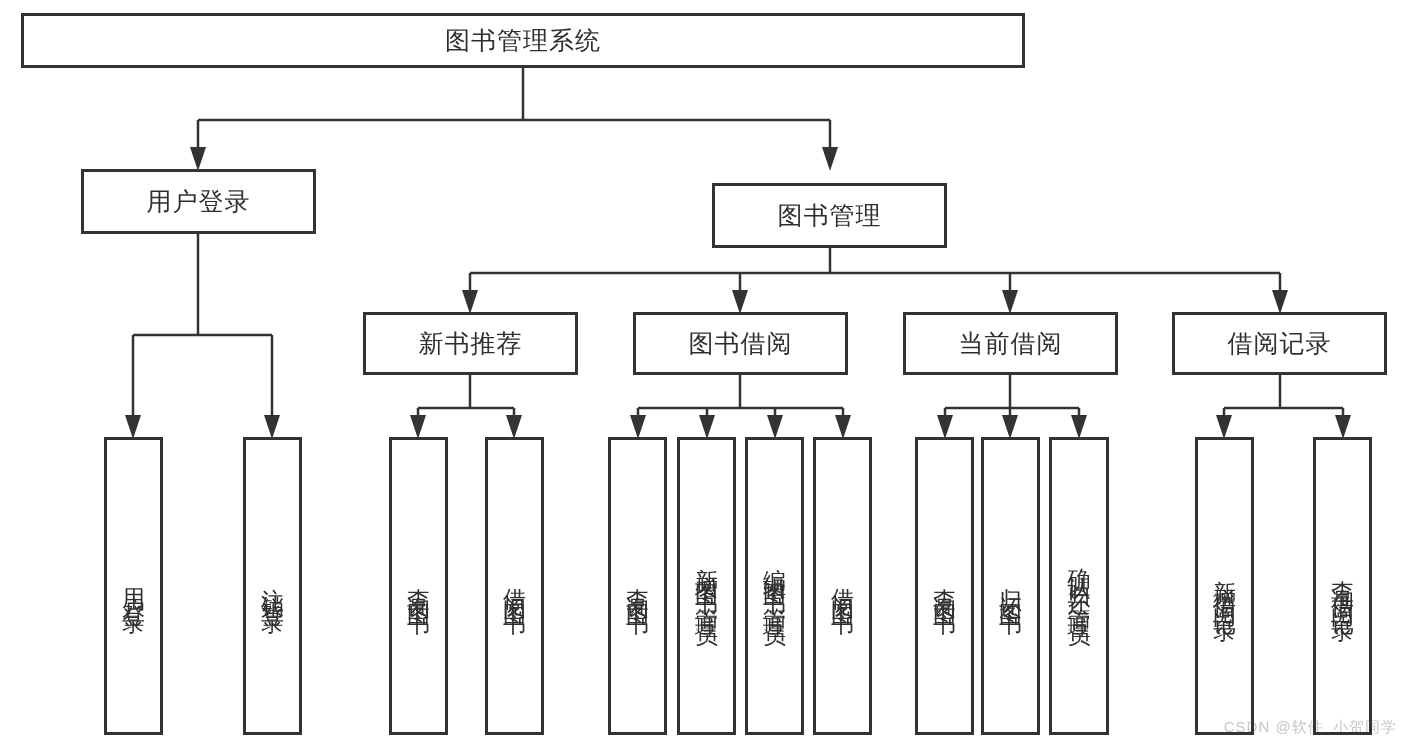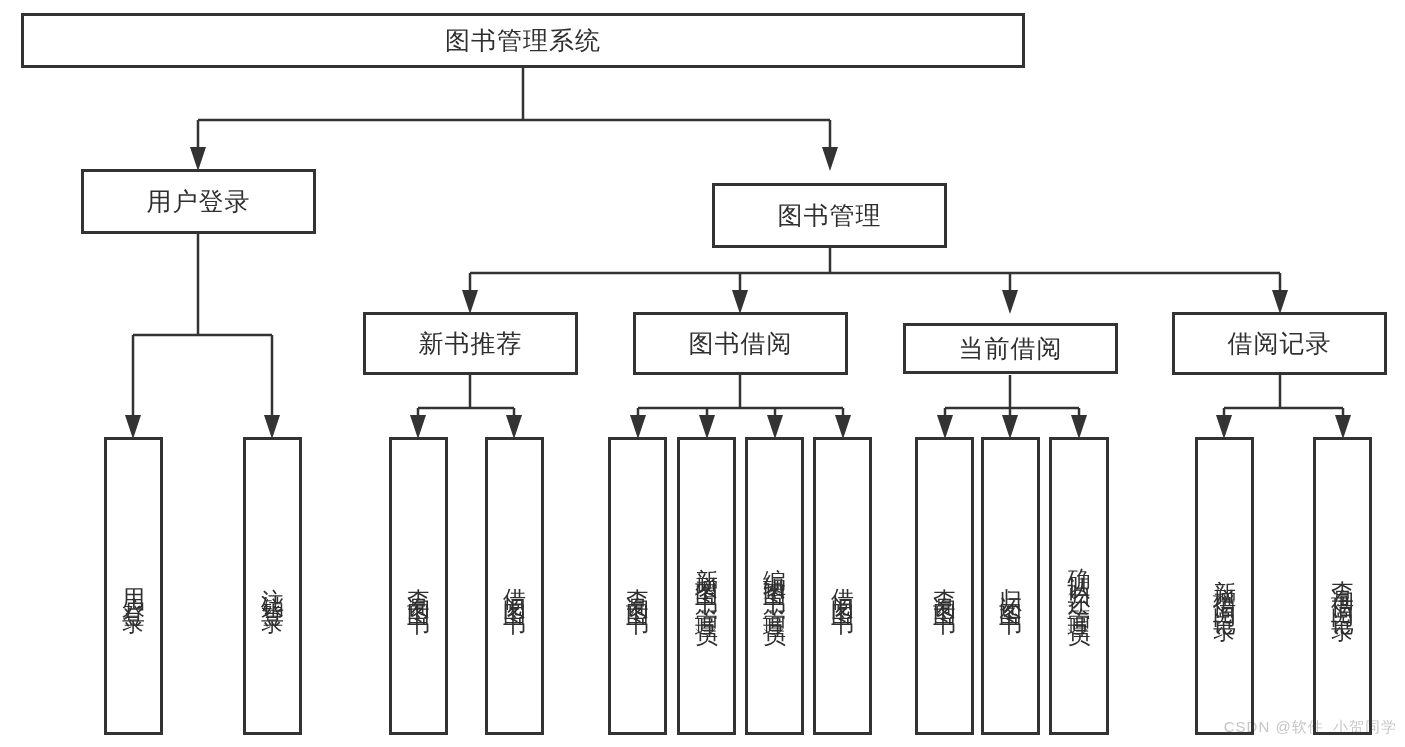--- a/index.html
+++ b/index.html
@@ -113,21 +113,21 @@
     </g>
   </svg>
 
   <div class="box hbox" style="left:21px;top:13px;width:1004px;height:55px">图书管理系统</div>
 
   <div class="box hbox" style="left:81px;top:169px;width:235px;height:65px">用户登录</div>
   <div class="box hbox" style="left:712px;top:183px;width:235px;height:65px">图书管理</div>
 
   <div class="box hbox" style="left:363px;top:312px;width:215px;height:63px">新书推荐</div>
   <div class="box hbox" style="left:633px;top:312px;width:215px;height:63px">图书借阅</div>
-  <div class="box hbox" style="left:903px;top:323px;width:215px;height:51px">当前借阅</div>
+  <div class="box hbox" style="left:903px;top:312px;width:215px;height:63px">当前借阅</div>
   <div class="box hbox" style="left:1172px;top:312px;width:215px;height:63px">借阅记录</div>
 
   <div class="box vbox" style="left:104px;top:437px;width:59px;height:298px">用户登录</div>
   <div class="box vbox" style="left:243px;top:437px;width:59px;height:298px">注销登录</div>
 
   <div class="box vbox" style="left:389px;top:437px;width:59px;height:298px">查询图书</div>
   <div class="box vbox" style="left:485px;top:437px;width:59px;height:298px">借阅图书</div>
 
   <div class="box vbox" style="left:608px;top:437px;width:59px;height:298px">查询图书</div>
   <div class="box vbox" style="left:677px;top:437px;width:59px;height:298px">新增图书（管理员）</div>

